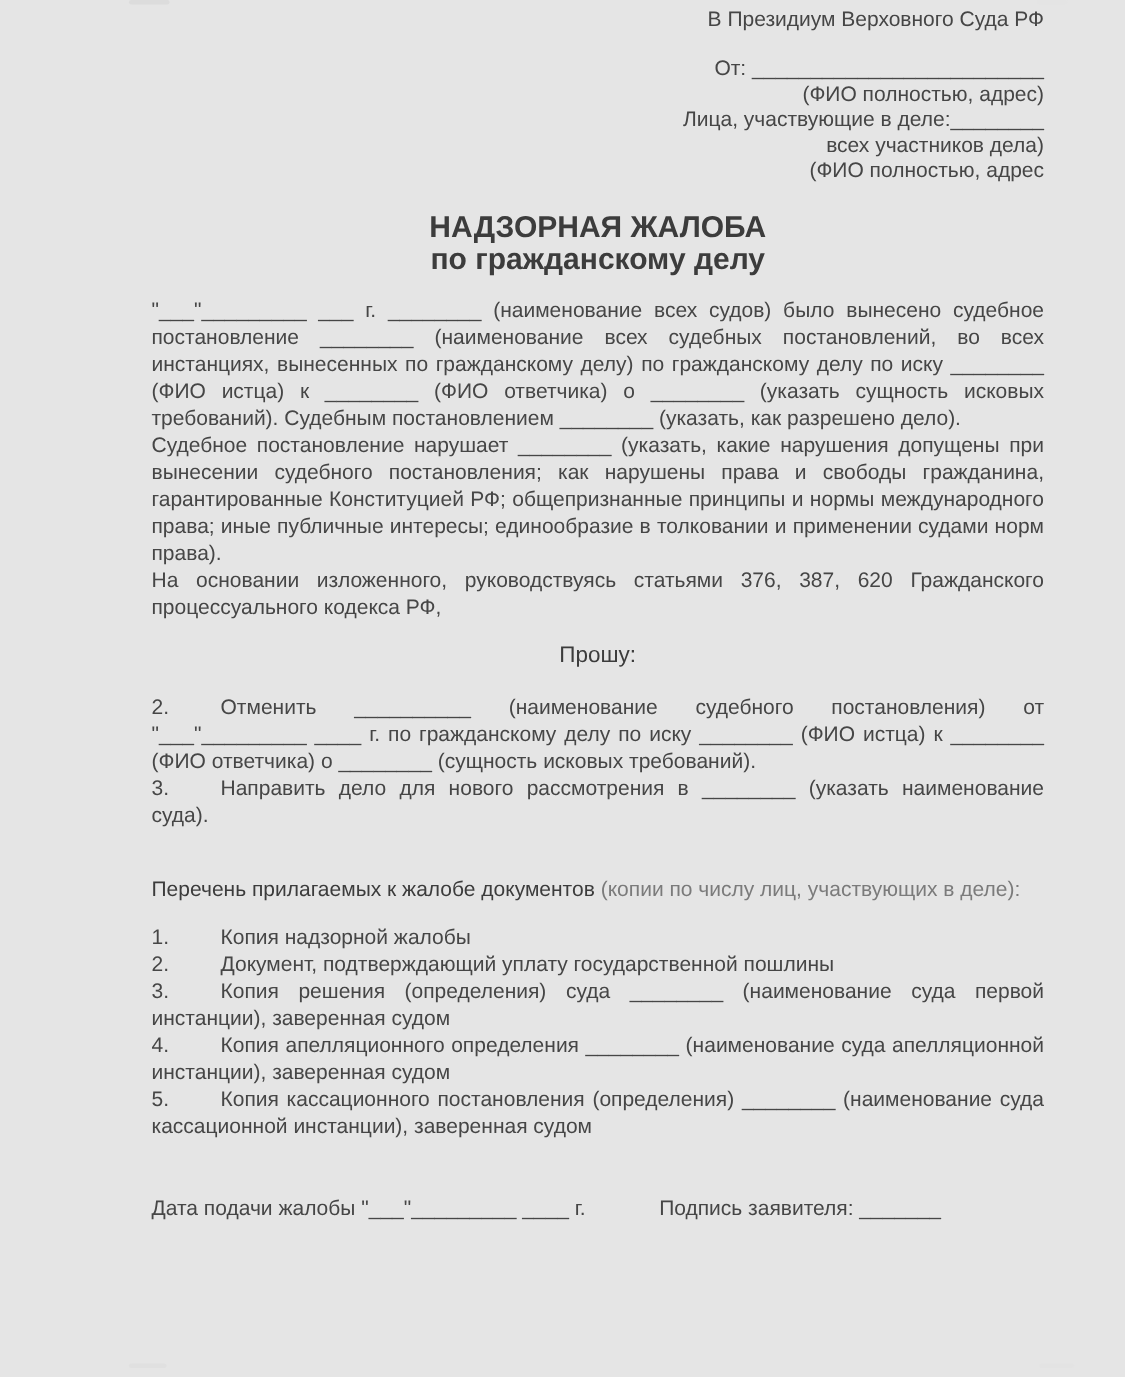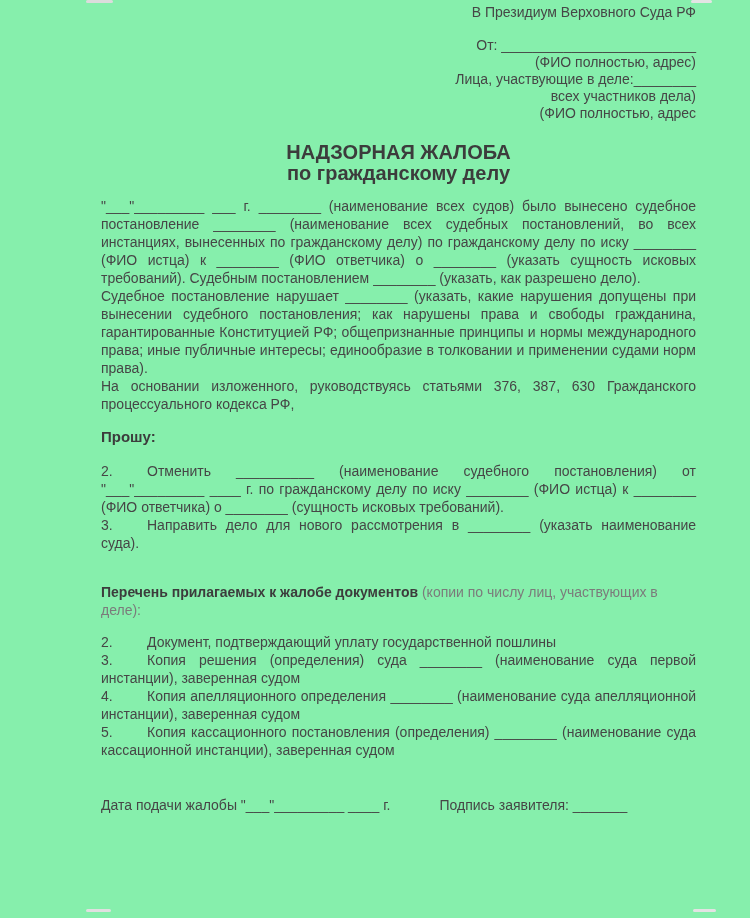--- a/index.html
+++ b/index.html
@@ -6,21 +6,21 @@
   html, body { margin: 0; padding: 0; }
   body {
     width: 750px; height: 918px;
     background: #ffffff;
     font-family: "Liberation Sans", "DejaVu Sans", sans-serif;
     color: #464646;
   }
   .page {
     position: relative;
     width: 750px; height: 918px;
-    background: #86efac;
+    background: #e5e5e5;
     overflow: hidden;
   }
   
   .mark { position: absolute; background: #dcdcdc; border-radius: 2px; }
   .mark-tl { top: 0; left: 86px;  width: 27px; height: 3px; }
   .mark-tr { top: 0; right: 38px; width: 21px; height: 3px; background: #e4e4e4; }
   .mark-bl { top: 909px; left: 86px;  width: 25px; height: 3px; background: #e0e0e0; }
   .mark-br { top: 909px; right: 34px; width: 23px; height: 3px; background: #e3e3e3; }
 
   .content {
@@ -45,36 +45,37 @@
   }
 
   
   .para {
     margin: 0;
     text-align: justify;
   }
 
   
   .request-heading {
-    font-weight: bold;
+    text-align: center;
+    font-weight: normal;
     color: #3c3c3c;
     font-size: 15px;
     margin: 15px 0 16px 0;
   }
 
   
   .li { margin: 0; text-align: justify; }
   .li-num { display: inline-block; width: 46px; }
 
   
   .attachments-heading {
     margin: 31px 0 14px 0;
     font-size: 14px;
   }
-  .attachments-heading .bold { font-weight: bold; color: #3c3c3c; }
+  .attachments-heading .bold { font-weight: normal; color: #3c3c3c; }
   .attachments-heading .note { color: #7b7b7b; }
 
   
   .doc-footer {
     display: flex;
     margin-top: 37px;
     white-space: nowrap;
   }
   .doc-footer .sig { margin-left: 49px; }
 </style>
@@ -99,29 +100,30 @@
       <div class="hdr-line">(ФИО полностью, адрес</div>
     </div>
 
     <div class="doc-title">
       <div>НАДЗОРНАЯ ЖАЛОБА</div>
       <div>по гражданскому делу</div>
     </div>
 
     <p class="para">"___"_________ ___ г.  ________ (наименование всех судов) было вынесено судебное постановление ________ (наименование всех судебных постановлений, во всех инстанциях, вынесенных по гражданскому делу) по гражданскому делу по иску ________ (ФИО истца) к ________ (ФИО ответчика) о ________ (указать сущность исковых требований). Судебным постановлением ________ (указать, как  разрешено дело).</p>
     <p class="para">Судебное постановление нарушает ________ (указать, какие нарушения допущены при вынесении судебного постановления; как нарушены права и свободы гражданина, гарантированные Конституцией РФ; общепризнанные принципы и нормы международного права; иные публичные интересы; единообразие в толковании и применении судами норм права).</p>
-    <p class="para">На основании изложенного, руководствуясь статьями 376, 387, 630 Гражданского процессуального кодекса РФ,</p>
+    <p class="para">На основании изложенного, руководствуясь статьями 376, 387, 620 Гражданского процессуального кодекса РФ,</p>
 
     <div class="request-heading">Прошу:</div>
 
     <p class="li"><span class="li-num">2.</span><span>Отменить __________ (наименование судебного постановления) от "___"_________ ____ г. по гражданскому делу по иску ________ (ФИО истца) к ________ (ФИО ответчика) о ________ (сущность исковых требований).</span></p>
     <p class="li"><span class="li-num">3.</span><span>Направить дело для нового рассмотрения в ________ (указать наименование суда).</span></p>
 
     <p class="attachments-heading"><span class="bold">Перечень прилагаемых к жалобе документов</span><span class="note"> (копии по числу лиц, участвующих в деле):</span></p>
 
+    <p class="li"><span class="li-num">1.</span><span>Копия надзорной жалобы</span></p>
     <p class="li"><span class="li-num">2.</span><span>Документ, подтверждающий уплату государственной пошлины</span></p>
     <p class="li"><span class="li-num">3.</span><span>Копия решения (определения) суда ________ (наименование суда первой инстанции), заверенная судом</span></p>
     <p class="li"><span class="li-num">4.</span><span>Копия апелляционного определения ________ (наименование суда апелляционной инстанции), заверенная судом</span></p>
     <p class="li"><span class="li-num">5.</span><span>Копия кассационного постановления (определения) ________ (наименование суда кассационной инстанции), заверенная судом</span></p>
 
     <div class="doc-footer">
       <span class="date">Дата подачи жалобы "___"_________ ____ г.</span>
       <span class="sig">Подпись заявителя: _______</span>
     </div>
 

